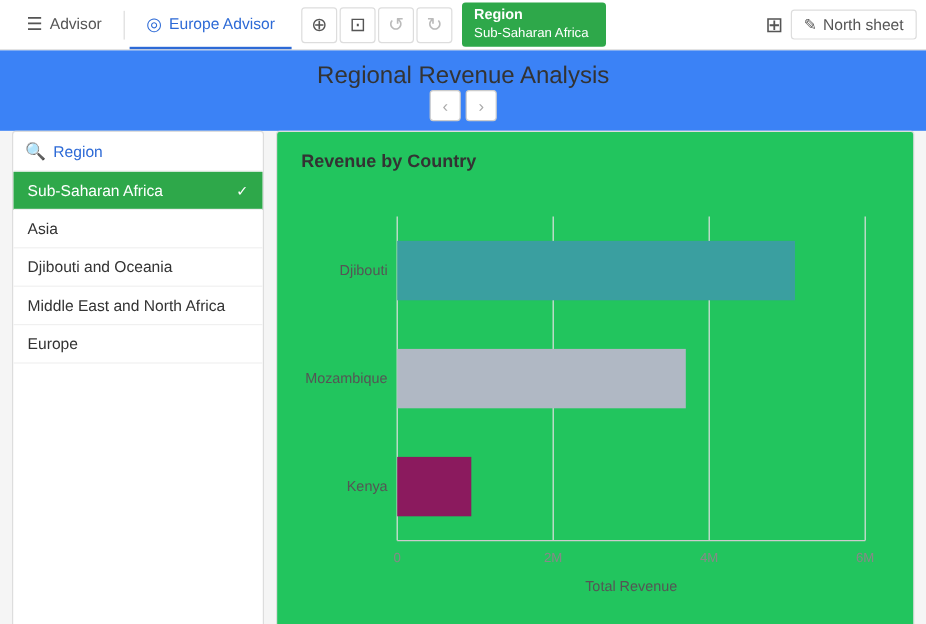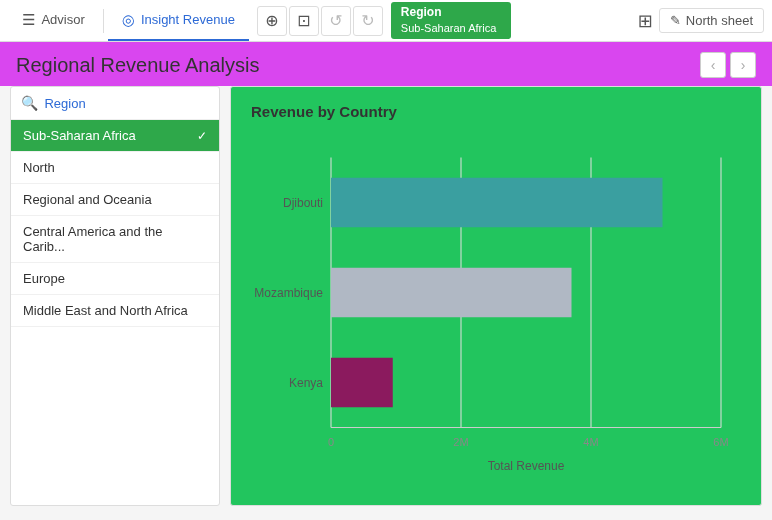--- a/index.html
+++ b/index.html
@@ -70,21 +70,22 @@
       padding: 4px 10px; background: #fff;
       color: #555; cursor: pointer; font-size: 13px;
     }
 
     
     .page-header {
       display: flex;
       align-items: center;
       justify-content: space-between;
       padding: 10px 16px 8px 16px;
-      background: #d946ef;
+      background: #3b82f6;
+      flex-direction: column;
     }
     .page-title { font-size: 20px; font-weight: 400; color: #333; }
     .nav-arrows { display: flex; gap: 4px; }
     .nav-arrow {
       width: 26px; height: 26px; display: flex; align-items: center; justify-content: center;
       border: 1px solid #ccc; border-radius: 3px; background: #fff; color: #aaa;
       cursor: pointer; font-size: 14px;
     }
 
     
@@ -148,21 +149,21 @@
 <body>
 
 <div class="top-bar">
   <div class="tab-item">
     <span class="tab-icon">☰</span>
     <span>Advisor</span>
   </div>
   <div class="tab-divider"></div>
   <div class="tab-item active">
     <span class="tab-icon" style="color:#2d6ad6;">◎</span>
-    <span>Insight Revenue</span>
+    <span>Europe Advisor</span>
   </div>
   <div class="toolbar-icons">
     <div class="toolbar-btn">
       <span>⊕</span>
     </div>
     <div class="toolbar-btn">
       <span>⊡</span>
     </div>
     <div class="toolbar-btn disabled">
       <span>↺</span>
@@ -199,33 +200,30 @@
     <div class="search-row">
       <span class="search-icon">🔍</span>
       <span class="search-text">Region</span>
     </div>
     <div class="list-items" id="sidebar-list">
     <div class="list-item selected">
           <span>Sub-Saharan Africa</span>
           <span class="check-mark">✓</span>
         </div>
         <div class="list-item">
-          <span>North</span>
-        </div>
-        <div class="list-item">
-          <span>Regional and Oceania</span>
-        </div>
-        <div class="list-item">
-          <span>Central America and the Carib...</span>
+          <span>Asia</span>
+        </div>
+        <div class="list-item">
+          <span>Djibouti and Oceania</span>
+        </div>
+        <div class="list-item">
+          <span>Middle East and North Africa</span>
         </div>
         <div class="list-item">
           <span>Europe</span>
-        </div>
-        <div class="list-item">
-          <span>Middle East and North Africa</span>
         </div>
       </div>
   </div>
 
   <div class="chart-panel">
     <div class="chart-title">Revenue by Country</div>
     <div class="chart-area" id="chart-area">
     <svg width="100%" height="100%" viewBox="0 0 490 330">
           <line x1="80" y1="10" x2="80" y2="280" stroke="#e0e0e0" stroke-width="1"></line>
           <text x="80" y="298" text-anchor="middle" font-size="11" fill="#888">0</text>

